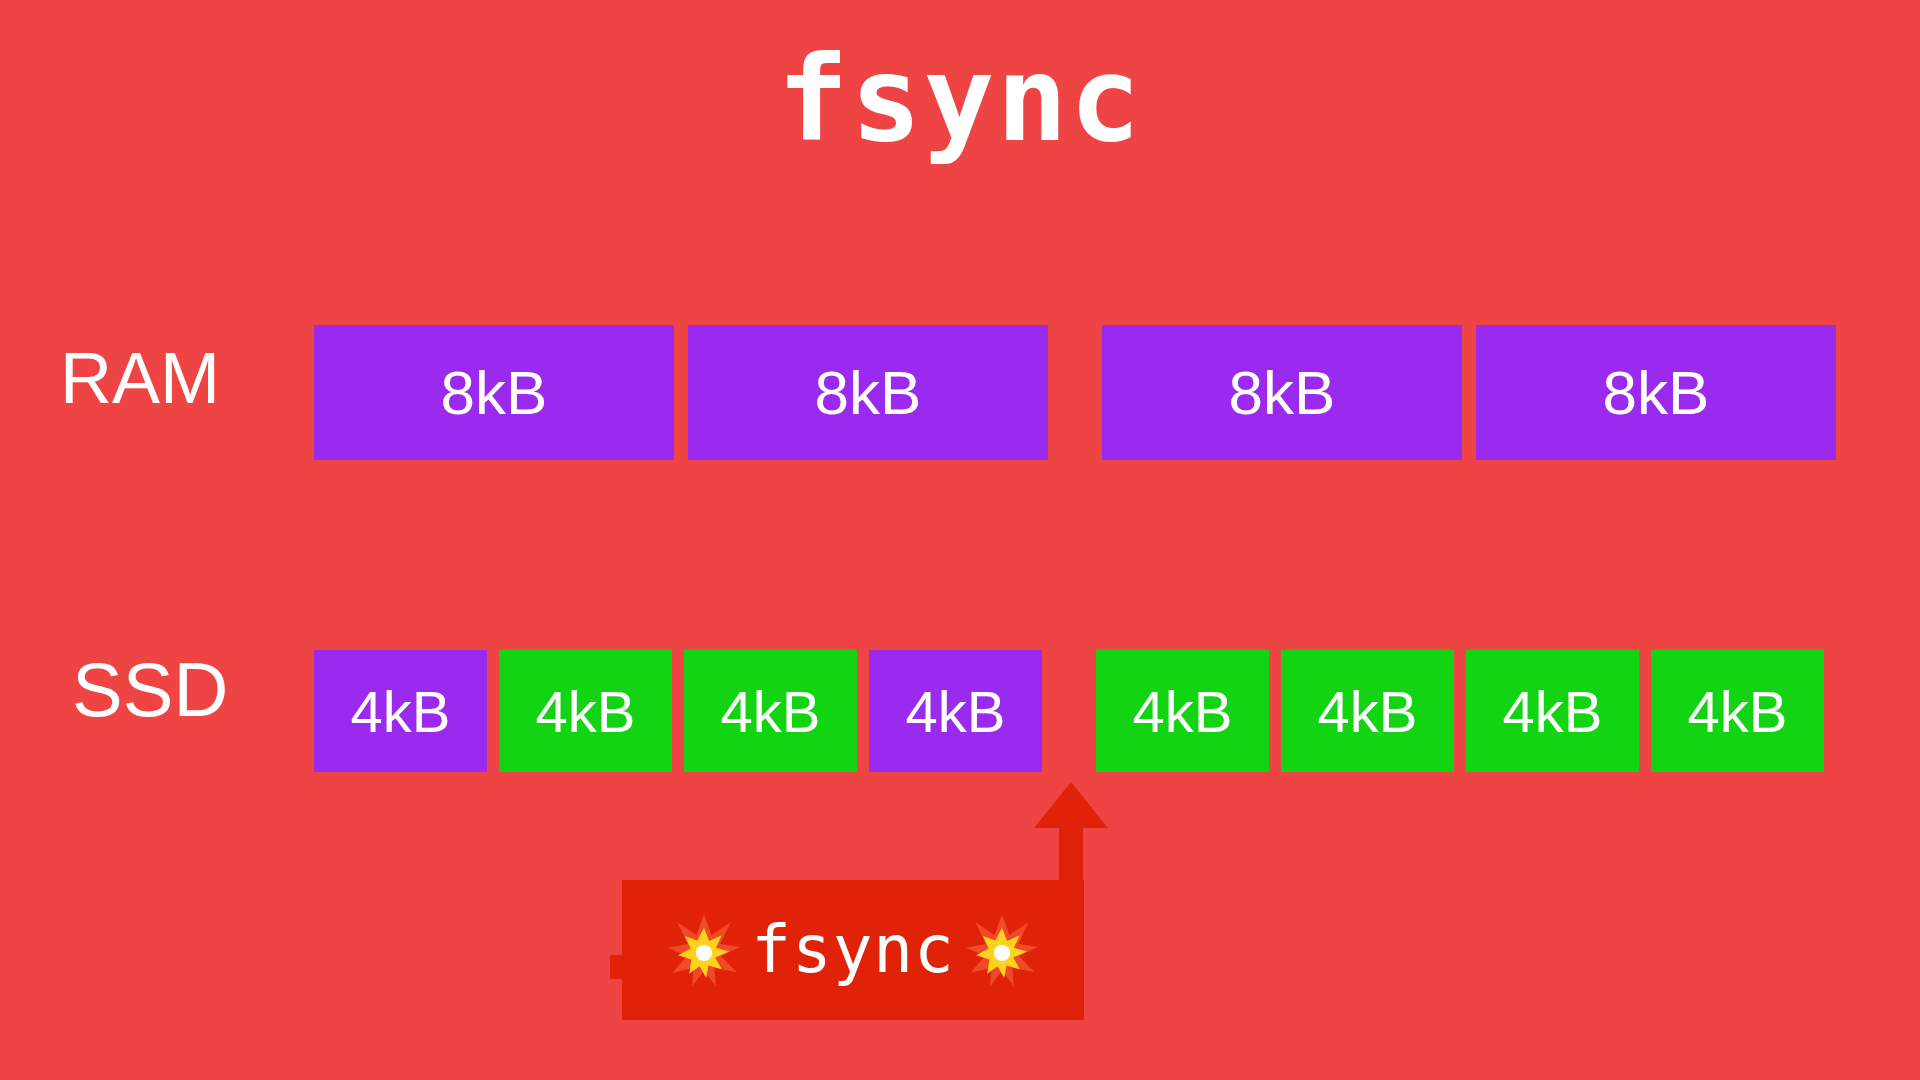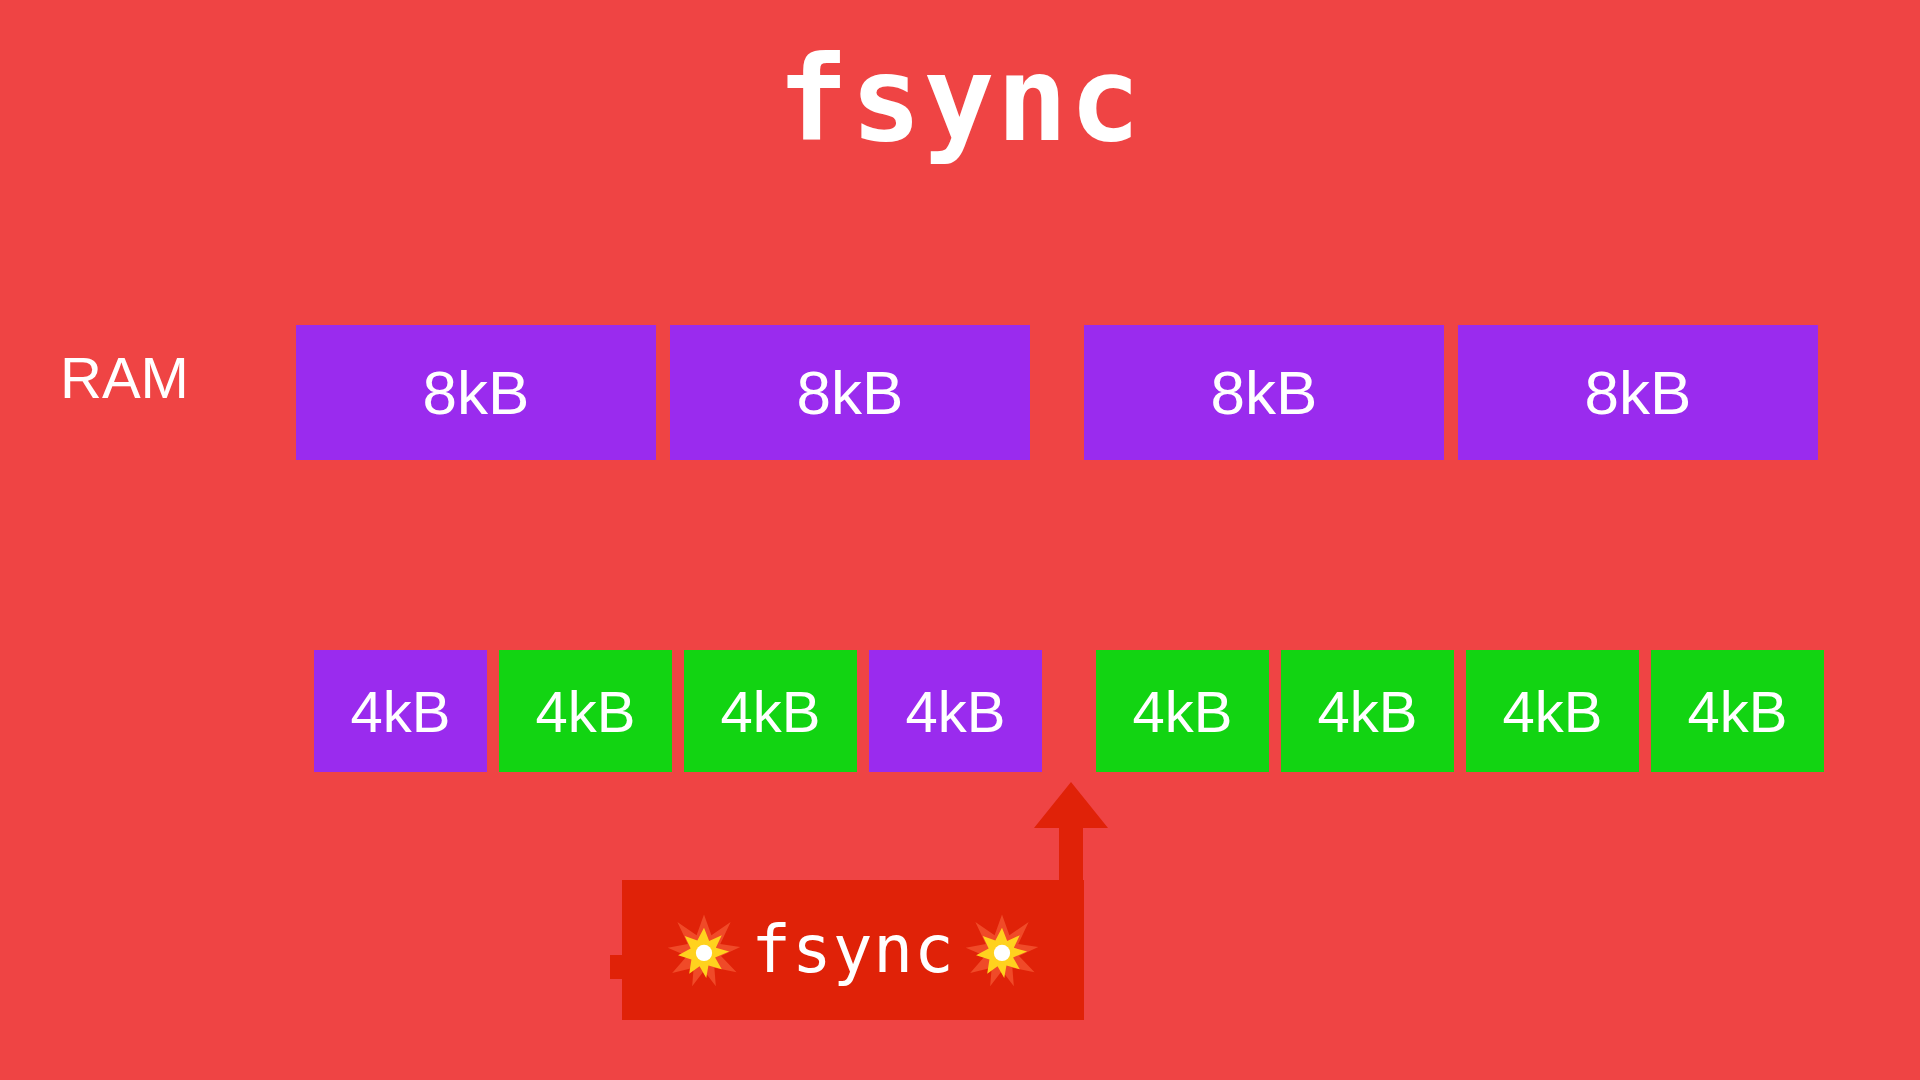--- a/index.html
+++ b/index.html
@@ -41,42 +41,42 @@
   .row-label {
     position: absolute;
     color: #ffffff;
     font-family: "Liberation Sans", sans-serif;
     font-weight: 400;
     white-space: pre;
   }
   #ram-label {
     left: 60px;
     top: 330px;
-    font-size: 58px;
+    font-size: 72px;
     line-height: 96px;
   }
   #ssd-label {
     left: 72px;
     top: 645px;
     font-size: 76px;
     line-height: 90px;
   }
 
   
   .mem-row {
     position: absolute;
     display: flex;
     align-items: flex-start;
   }
   .mem-group {
     display: flex;
   }
 
   #ram-row {
-    left: 296px;
+    left: 314px;
     top: 325px;
   }
   #ram-row .mem-group + .mem-group {
     margin-left: 54px;
   }
   #ram-row .block + .block {
     margin-left: 14px;
   }
 
   #ssd-row {
@@ -176,20 +176,21 @@
     <div class="mem-group">
       <div class="block ram purple" style="background: rgb(154, 43, 238);">
         <span>8kB</span>
       </div>
       <div class="block ram purple" style="background: rgb(154, 43, 238);">
         <span>8kB</span>
       </div>
     </div>
   </div>
 
+  <div class="row-label" id="ssd-label">SSD</div>
 
   <div class="mem-row" id="ssd-row">
     <div class="mem-group">
       <div class="block ssd purple" style="background: rgb(154, 43, 238);">
         <span>4kB</span>
       </div>
       <div class="block ssd green" style="background: rgb(18, 212, 18);">
         <span>4kB</span>
       </div>
       <div class="block ssd green" style="background: rgb(18, 212, 18);">

